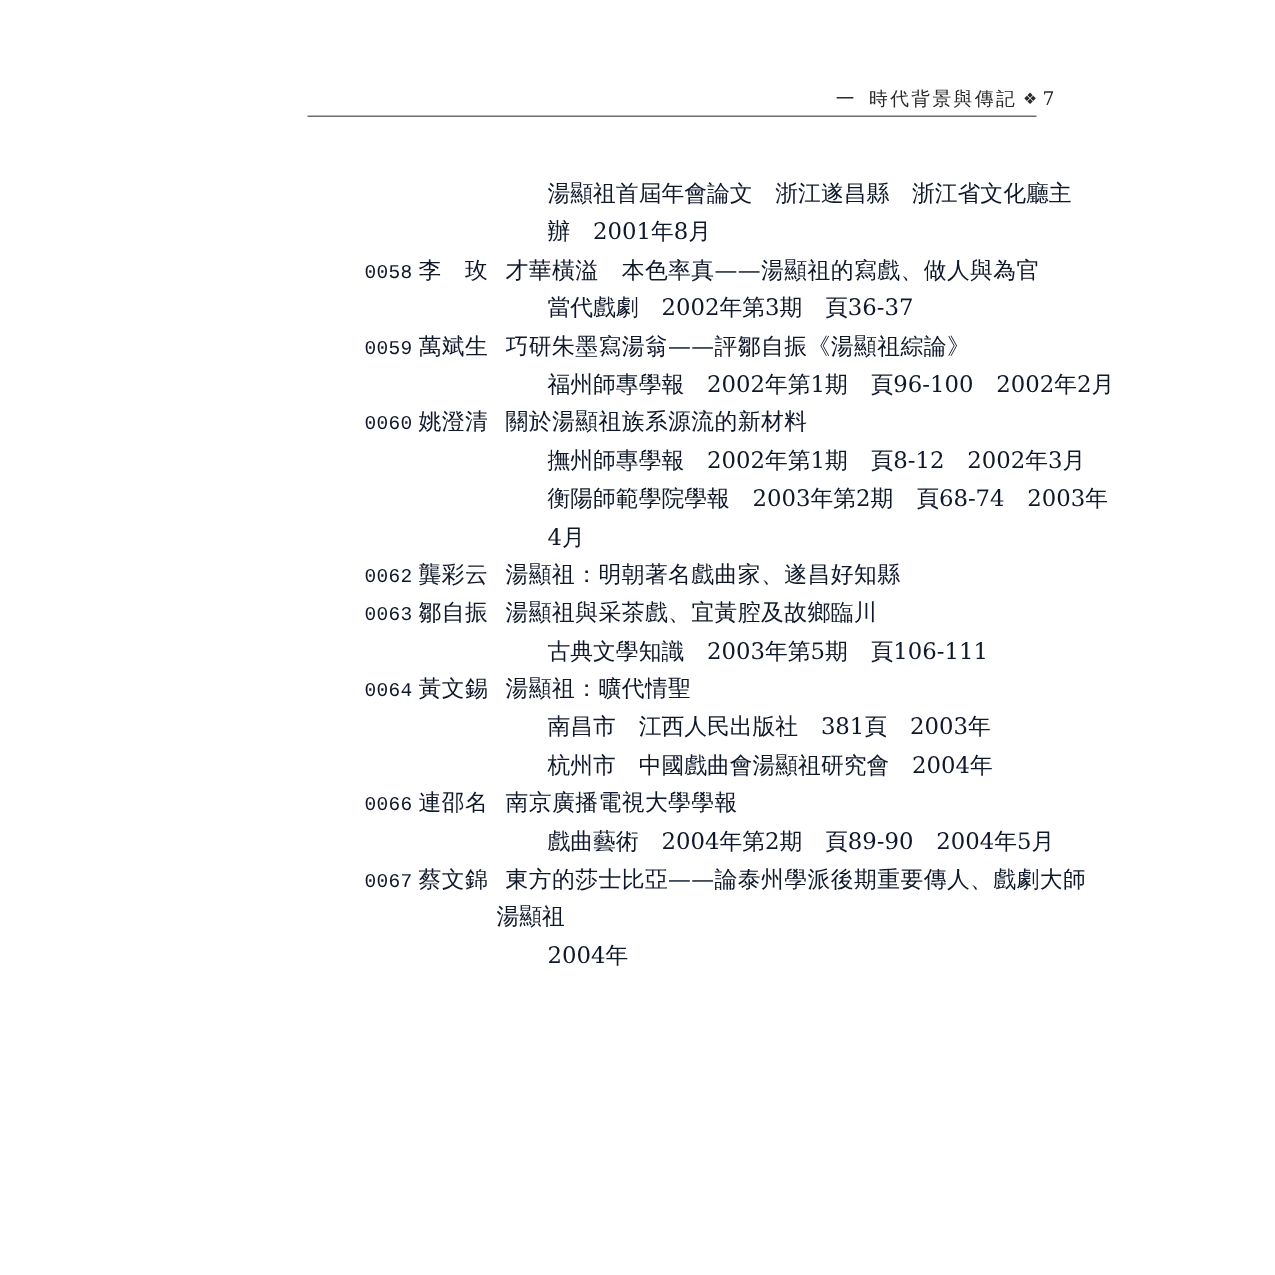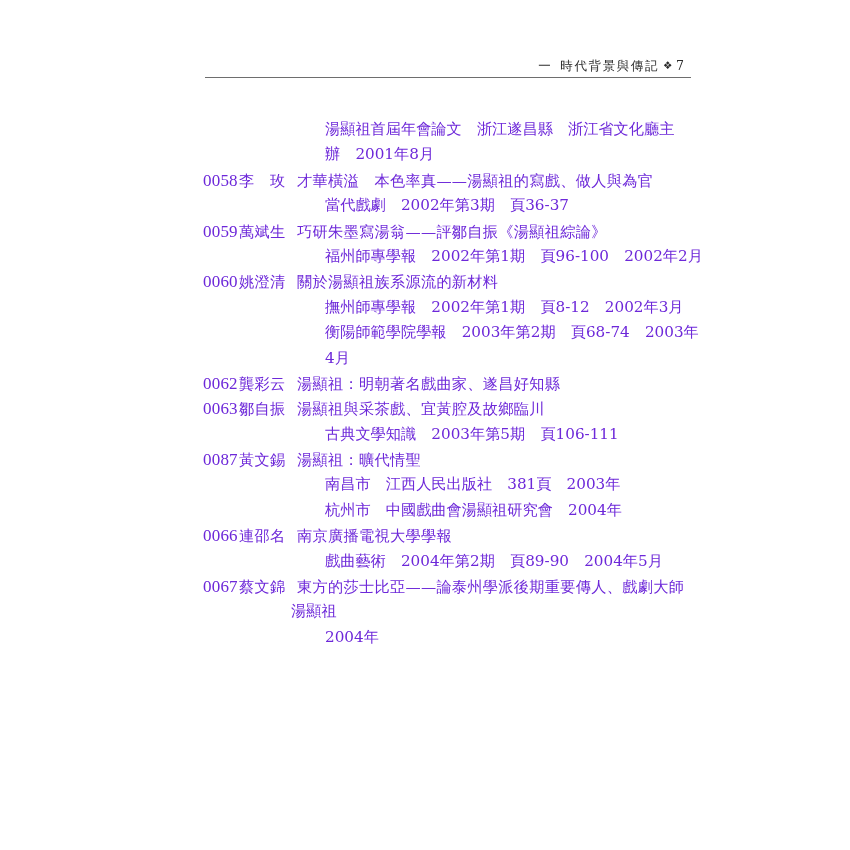--- a/index.html
+++ b/index.html
@@ -19,21 +19,21 @@
   .page {
     position: relative;
     width: 850px;
     height: 850px;
     box-sizing: border-box;
   }
 
   
   .running-head {
     position: absolute;
-    left: 199px;
+    left: 218px;
     top: 58px;
     width: 485px;
     text-align: right;
     font-size: 12.5px;
     letter-spacing: 0.6px;
     color: #2a2a2a;
     white-space: nowrap;
   }
   .running-head .chap-num { margin-right: 9px; }
   .running-head .chap-title { letter-spacing: 1.6px; }
@@ -62,31 +62,32 @@
   }
 
   .entry { position: relative; }
 
   .line {
     position: relative;
     height: 25.4px;
     line-height: 25.4px;
     font-size: 15.2px;
     white-space: nowrap;
-    color: #6d28d9;
+    color: #0f172a;
+    margin-left: 40px;
   }
 
   
   .line-main { padding-left: 203px; }
 
   .id {
     display: inline-block;
     width: 36px;
-    font-family: Liberation Serif, serif;
-    font-size: 17px;
+    font-family: Liberation Mono, monospace;
+    font-size: 13px;
     letter-spacing: 0.2px;
   }
   .author {
     display: inline-block;
     min-width: 50px;
     letter-spacing: 0.3px;
   }
   .title {
     margin-left: 8px;
     letter-spacing: 0.3px;
@@ -136,21 +137,21 @@
         <div class="line line-cont">4月</div>
       </div>
       <div class="entry">
         <div class="line line-main"><span class="id">0062</span><span class="author fixed">龔彩云</span><span class="title">湯顯祖：明朝著名戲曲家、遂昌好知縣</span></div>
       </div>
       <div class="entry">
         <div class="line line-main"><span class="id">0063</span><span class="author fixed">鄒自振</span><span class="title">湯顯祖與采茶戲、宜黃腔及故鄉臨川</span></div>
         <div class="line line-sub">古典文學知識　2003年第5期　頁106-111</div>
       </div>
       <div class="entry">
-        <div class="line line-main"><span class="id">0087</span><span class="author fixed">黃文錫</span><span class="title">湯顯祖：曠代情聖</span></div>
+        <div class="line line-main"><span class="id">0064</span><span class="author fixed">黃文錫</span><span class="title">湯顯祖：曠代情聖</span></div>
         <div class="line line-sub">南昌市　江西人民出版社　381頁　2003年</div>
       </div>
       <div class="entry">
         <div class="line line-sub">杭州市　中國戲曲會湯顯祖研究會　2004年</div>
       </div>
       <div class="entry">
         <div class="line line-main"><span class="id">0066</span><span class="author fixed">連邵名</span><span class="title">南京廣播電視大學學報</span></div>
         <div class="line line-sub">戲曲藝術　2004年第2期　頁89-90　2004年5月</div>
       </div>
       <div class="entry">

